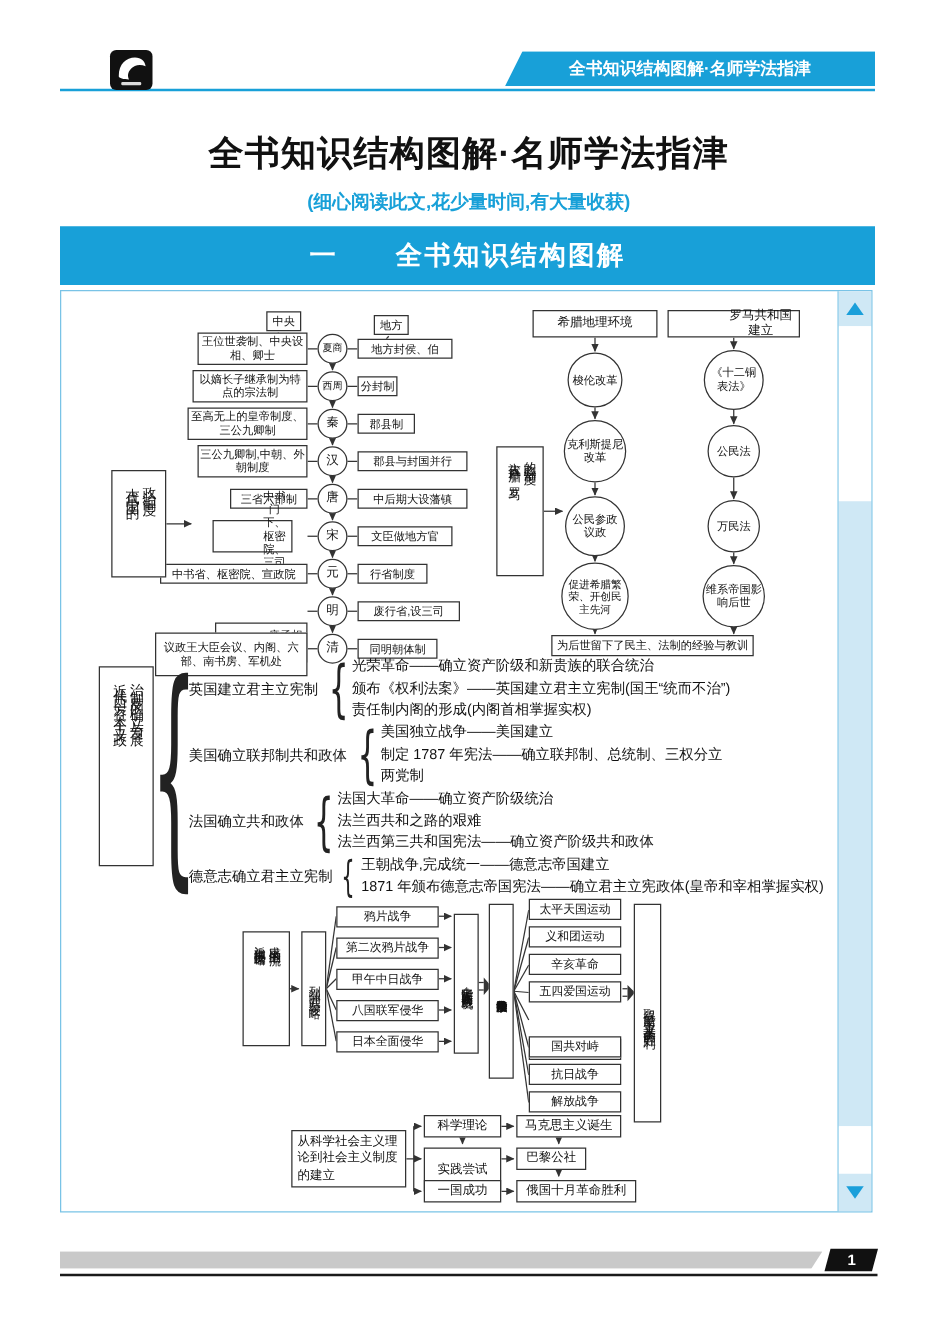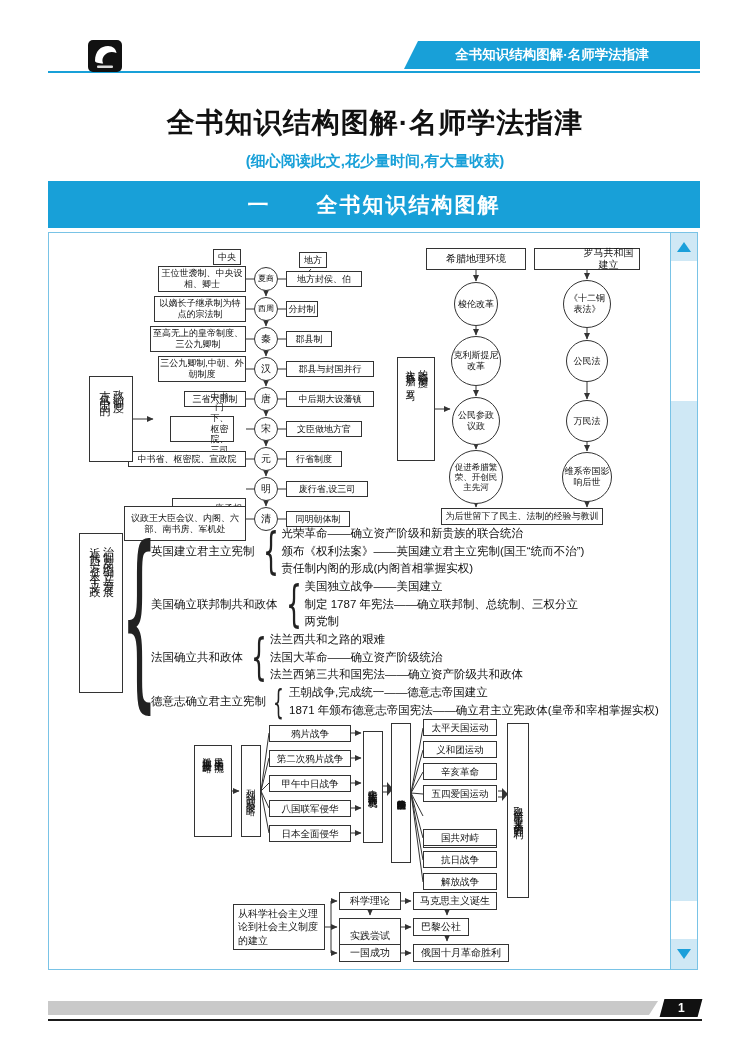--- a/index.html
+++ b/index.html
@@ -237,22 +237,22 @@
       <div class="bitems">
         <div>美国独立战争——美国建立</div>
         <div>制定 1787 年宪法——确立联邦制、总统制、三权分立</div>
         <div>两党制</div>
       </div>
     </div>
     <div class="branch" style="left:102px;top:398px;">
       <div class="btitle">法国确立共和政体</div>
       <div class="brace br3">{</div>
       <div class="bitems">
+        <div>法国大革命——确立资产阶级统治</div>
         <div>法兰西共和之路的艰难</div>
-        <div>法国大革命——确立资产阶级统治</div>
         <div>法兰西第三共和国宪法——确立资产阶级共和政体</div>
       </div>
     </div>
     <div class="branch" style="left:102px;top:451px;">
       <div class="btitle">德意志确立君主立宪制</div>
       <div class="brace br2">{</div>
       <div class="bitems">
         <div>王朝战争,完成统一——德意志帝国建立</div>
         <div>1871 年颁布德意志帝国宪法——确立君主立宪政体(皇帝和宰相掌握实权)</div>
       </div>

